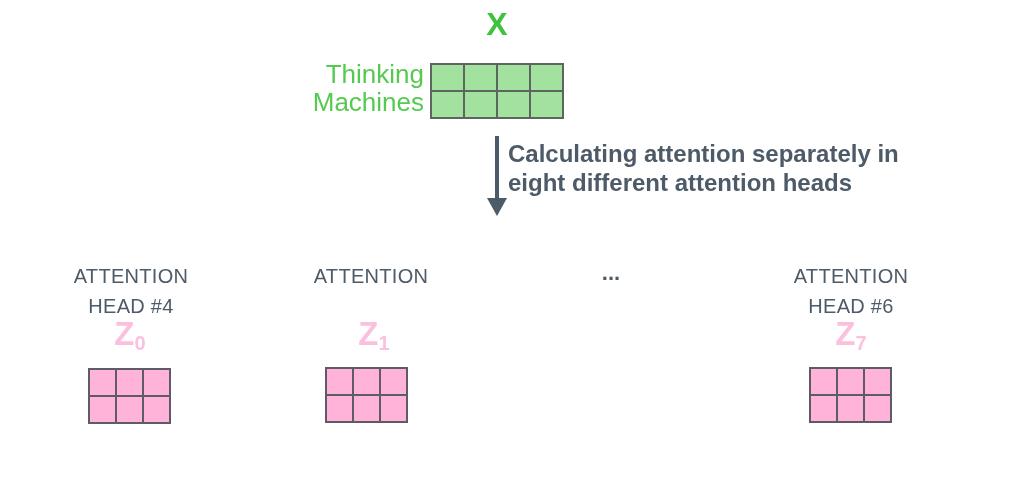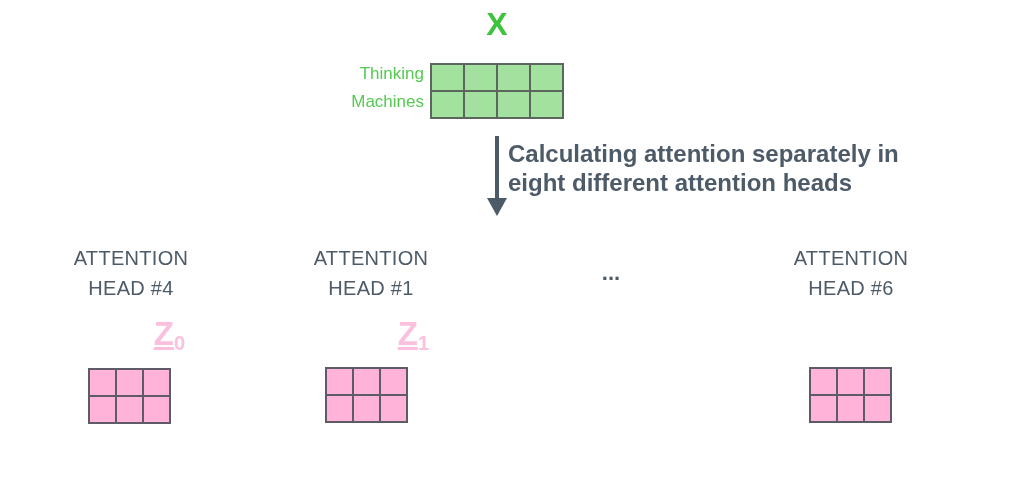--- a/index.html
+++ b/index.html
@@ -15,21 +15,21 @@
 
   .x-label {
     left: 430px; top: 6px; width: 134px;
     text-align: center;
     font-size: 32px; font-weight: 700;
     color: var(--x_label_green);
   }
   .brand {
     left: 230px; top: 60px; width: 194px;
     text-align: right;
-    font-size: 17px; line-height: 28px;
+    font-size: 26px; line-height: 28px;
     color: var(--brand_green);
   }
 
   .matrix {
     position: absolute;
     display: grid;
     gap: 2px; padding: 2px;
   }
   .green-matrix { left: 430px; top: 63px; background: var(--matrix_green_border); }
   .green-matrix .cell { width: 31px; height: 25px; background: var(--matrix_green_fill); }
@@ -50,44 +50,43 @@
     border-top: 18px solid var(--slate_text);
   }
   .caption {
     left: 508px; top: 139px; width: 420px;
     font-size: 24px; font-weight: 700;
     line-height: 29px;
     color: var(--slate_text);
   }
 
   .head-title {
-    top: 243px; width: 180px;
+    top: 261px; width: 180px;
     text-align: center;
     font-size: 20px; line-height: 30px;
     letter-spacing: 0.3px;
     color: var(--slate_text);
   }
   .ht-0 { left: 41px; }
   .ht-1 { left: 281px; }
   .ht-2 { left: 761px; }
 
   .ellipsis {
     left: 571px; top: 260px; width: 80px;
     text-align: center;
     font-size: 22px; font-weight: 700;
     color: var(--slate_text);
   }
 
   .z-label {
     top: 315px; width: 110px;
-    text-align: right;
+    text-align: center;
     font-size: 33px; font-weight: 700;
     color: var(--z_label_pink);
     line-height: 38px;
-    text-decoration: underline;
   }
   .zl-0 { left: 75px; }
   .zl-1 { left: 319px; }
   .zl-2 { left: 796px; }
   .z-sub { font-size: 20px; vertical-align: -5px; }
 </style>
 </head>
 <body>
 
 <div id="canvas">
@@ -116,31 +115,31 @@
     <div>Calculating attention separately in</div>
     <div>eight different attention heads</div>
   </div>
 
   <div class="abs head-title ht-0">
     <div>ATTENTION</div>
     <div>HEAD #4</div>
   </div>
   <div class="abs head-title ht-1">
     <div>ATTENTION</div>
-    <div>HEAD #1</div>
   </div>
   <div class="abs head-title ht-2">
     <div>ATTENTION</div>
     <div>HEAD #6</div>
   </div>
 
   <div class="abs ellipsis">...</div>
 
   <div class="abs z-label zl-0"><span>Z</span><span class="z-sub">0</span></div>
   <div class="abs z-label zl-1"><span>Z</span><span class="z-sub">1</span></div>
+  <div class="abs z-label zl-2"><span>Z</span><span class="z-sub">7</span></div>
 
   <div class="matrix pink-matrix pm-0" style="grid-template-columns: repeat(3, auto); grid-template-rows: repeat(2, auto);">
       <div class="cell"></div>
       <div class="cell"></div>
       <div class="cell"></div>
       <div class="cell"></div>
       <div class="cell"></div>
       <div class="cell"></div>
     </div>
   <div class="matrix pink-matrix pm-1" style="grid-template-columns: repeat(3, auto); grid-template-rows: repeat(2, auto);">

